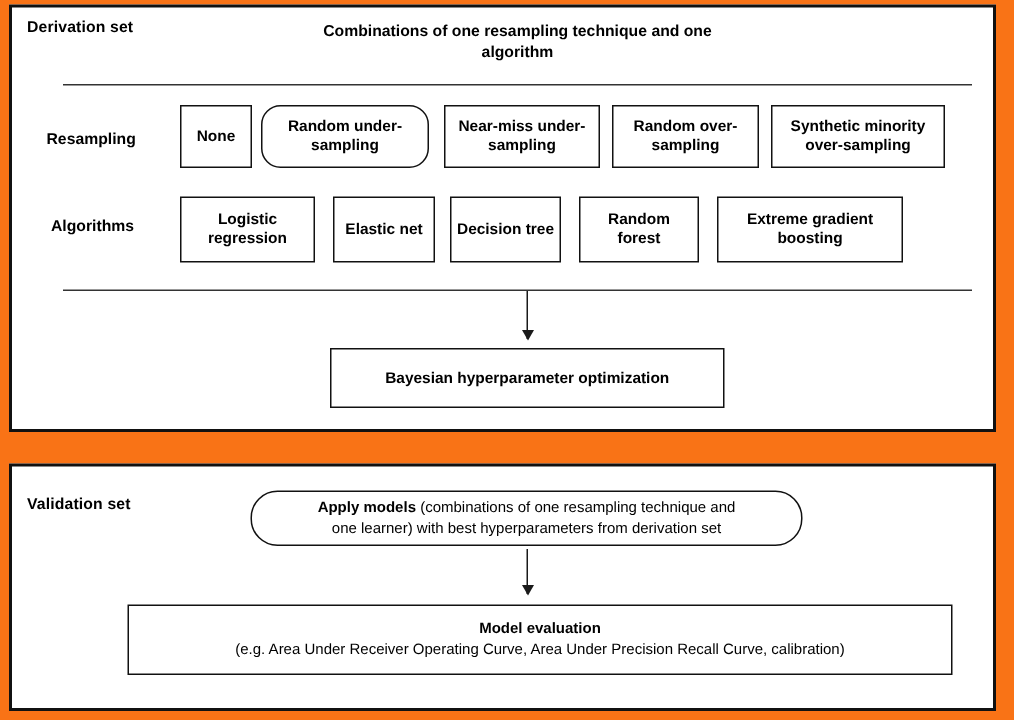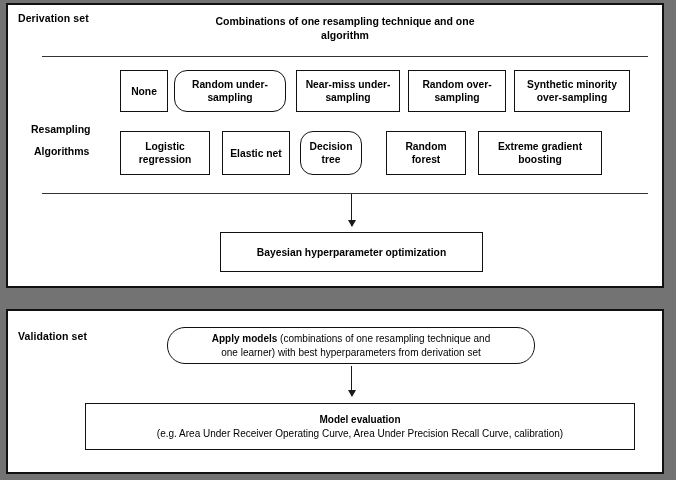--- a/index.html
+++ b/index.html
@@ -11,21 +11,21 @@
     width: 676px;
     height: 480px;
     font-family: "Liberation Sans", sans-serif;
     color: #000000;
     overflow: hidden;
   }
   #canvas {
     position: relative;
     width: 676px;
     height: 480px;
-    background: #737373;
+    background: #f97316;
   }
 
   
   .panel {
     position: absolute;
     border: 2px solid #111111;
     background: #ffffff;
     box-sizing: border-box;
   }
   #panel-derivation {
@@ -75,21 +75,21 @@
   #divider-top { top: 56px; }
   #divider-bottom { top: 193px; }
 
   
   .row-label {
     position: absolute;
     font-size: 10.5px;
     font-weight: bold;
     white-space: nowrap;
   }
-  #label-resampling { left: 31px; top: 87px; margin-top: 36px; }
+  #label-resampling { left: 31px; top: 87px; }
   #label-algorithms { left: 34px; top: 145px; }
 
   
   .node {
     position: absolute;
     border: 1.6px solid #111111;
     background: #ffffff;
     box-sizing: border-box;
     display: flex;
     align-items: center;
@@ -106,21 +106,21 @@
   #rs-0 { left: 120px;  width: 48px; }
   #rs-1 { left: 174px;  width: 112px; border-radius: 13px; }
   #rs-2 { left: 296px;  width: 104px; }
   #rs-3 { left: 408px;  width: 98px; }
   #rs-4 { left: 514px;  width: 116px; }
 
   
   .alg-box { top: 131px; height: 44px; }
   #alg-0 { left: 120px; width: 90px; }
   #alg-1 { left: 222px; width: 68px; }
-  #alg-2 { left: 300px; width: 62px; border-radius: 13px; }
+  #alg-2 { left: 300px; width: 74px; }
   #alg-3 { left: 386px; width: 80px; }
   #alg-4 { left: 478px; width: 124px; }
 
   
   #node-bayesian {
     left: 220px;
     top: 232px;
     width: 263px;
     height: 40px;
     flex-direction: column;

